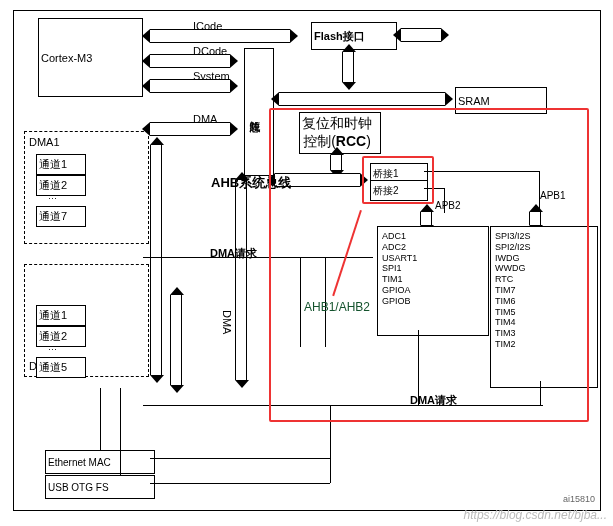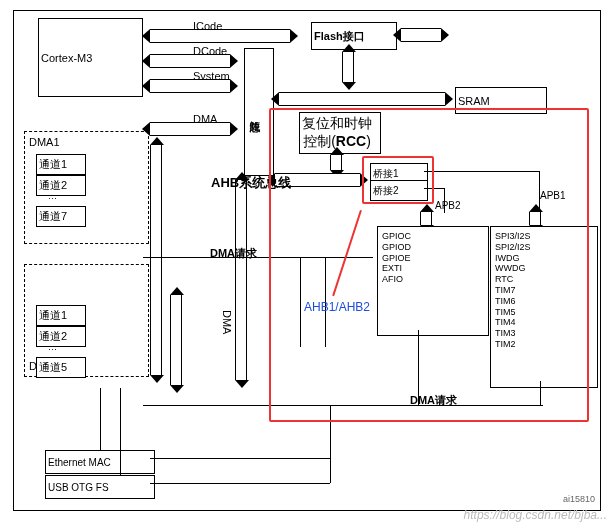--- a/index.html
+++ b/index.html
@@ -4,21 +4,21 @@
 <style>
   body{margin:0;font-family:sans-serif;font-size:11px;background:#fff}
   .canvas{position:relative;width:613px;height:526px;background:#fff}
   .box{position:absolute;border:1px solid #000;background:#fff;display:flex;align-items:center;justify-content:flex-start;text-align:center;padding:2px}
   .dashed{border-style:dashed}
   .nobg{background:transparent}
   .label{position:absolute;background:transparent}
   .bold{font-weight:bold}
   .small{font-size:9px}
   .red-ann{position:absolute;border:2px solid #e33;background:transparent;border-radius:2px}
-  .red-text{position:absolute;color:#1d4ed8;font-size:12px}
+  .red-text{position:absolute;color:#14532d;font-size:12px}
   .red-arrow{position:absolute;width:2px;background:#e33;transform-origin:top left}
   .hline{position:absolute;height:1px;background:#000}
   .vline{position:absolute;width:1px;background:#000}
   .darrow-h{position:absolute;height:12px;background:#fff;border-top:1px solid #000;border-bottom:1px solid #000}
   .darrow-h:before,.darrow-h:after{content:"";position:absolute;top:-1px;width:0;height:0;border-top:7px solid transparent;border-bottom:7px solid transparent}
   .darrow-h:before{left:-8px;border-right:8px solid #000}
   .darrow-h:after{right:-8px;border-left:8px solid #000}
   .darrow-v{position:absolute;width:12px;background:#fff;border-left:1px solid #000;border-right:1px solid #000}
   .darrow-v:before,.darrow-v:after{content:"";position:absolute;left:-1px;width:0;height:0;border-left:7px solid transparent;border-right:7px solid transparent}
   .darrow-v:before{top:-8px;border-bottom:8px solid #000}
@@ -116,26 +116,28 @@
   <div class="label" style="left:540px;top:190px;font-size:10px">APB1</div>
 
   <div class="hline" style="left:424px;top:171px;width:115px"></div>
   <div class="vline" style="left:539px;top:171px;height:40px"></div>
   <div class="hline" style="left:424px;top:188px;width:20px"></div>
   <div class="vline" style="left:444px;top:188px;height:25px"></div>
   <div class="darrow-v" style="left:420px;top:212px;width:10px;height:13px"></div>
   <div class="darrow-v" style="left:529px;top:212px;width:10px;height:13px"></div>
 
   <div class="box list small" style="left:377px;top:226px;width:102px;height:100px;justify-content:flex-start;align-items:flex-start;padding:4px">
-    <div id="apb2r" style="display:inline-block;vertical-align:top">
-        <div>GPIOC</div>
-        <div>GPIOD</div>
-        <div>GPIOE</div>
-        <div>EXTI</div>
-        <div>AFIO</div>
+    <div id="apb2l" style="display:inline-block;vertical-align:top;width:50px">
+        <div>ADC1</div>
+        <div>ADC2</div>
+        <div>USART1</div>
+        <div>SPI1</div>
+        <div>TIM1</div>
+        <div>GPIOA</div>
+        <div>GPIOB</div>
       </div>
   </div>
 
   <div class="box list small" style="left:490px;top:226px;width:98px;height:152px;justify-content:flex-start;align-items:flex-start;padding:4px">
     <div id="apb1r" style="display:inline-block;vertical-align:top">
         <div>SPI3/I2S</div>
         <div>SPI2/I2S</div>
         <div>IWDG</div>
         <div>WWDG</div>
         <div>RTC</div>

